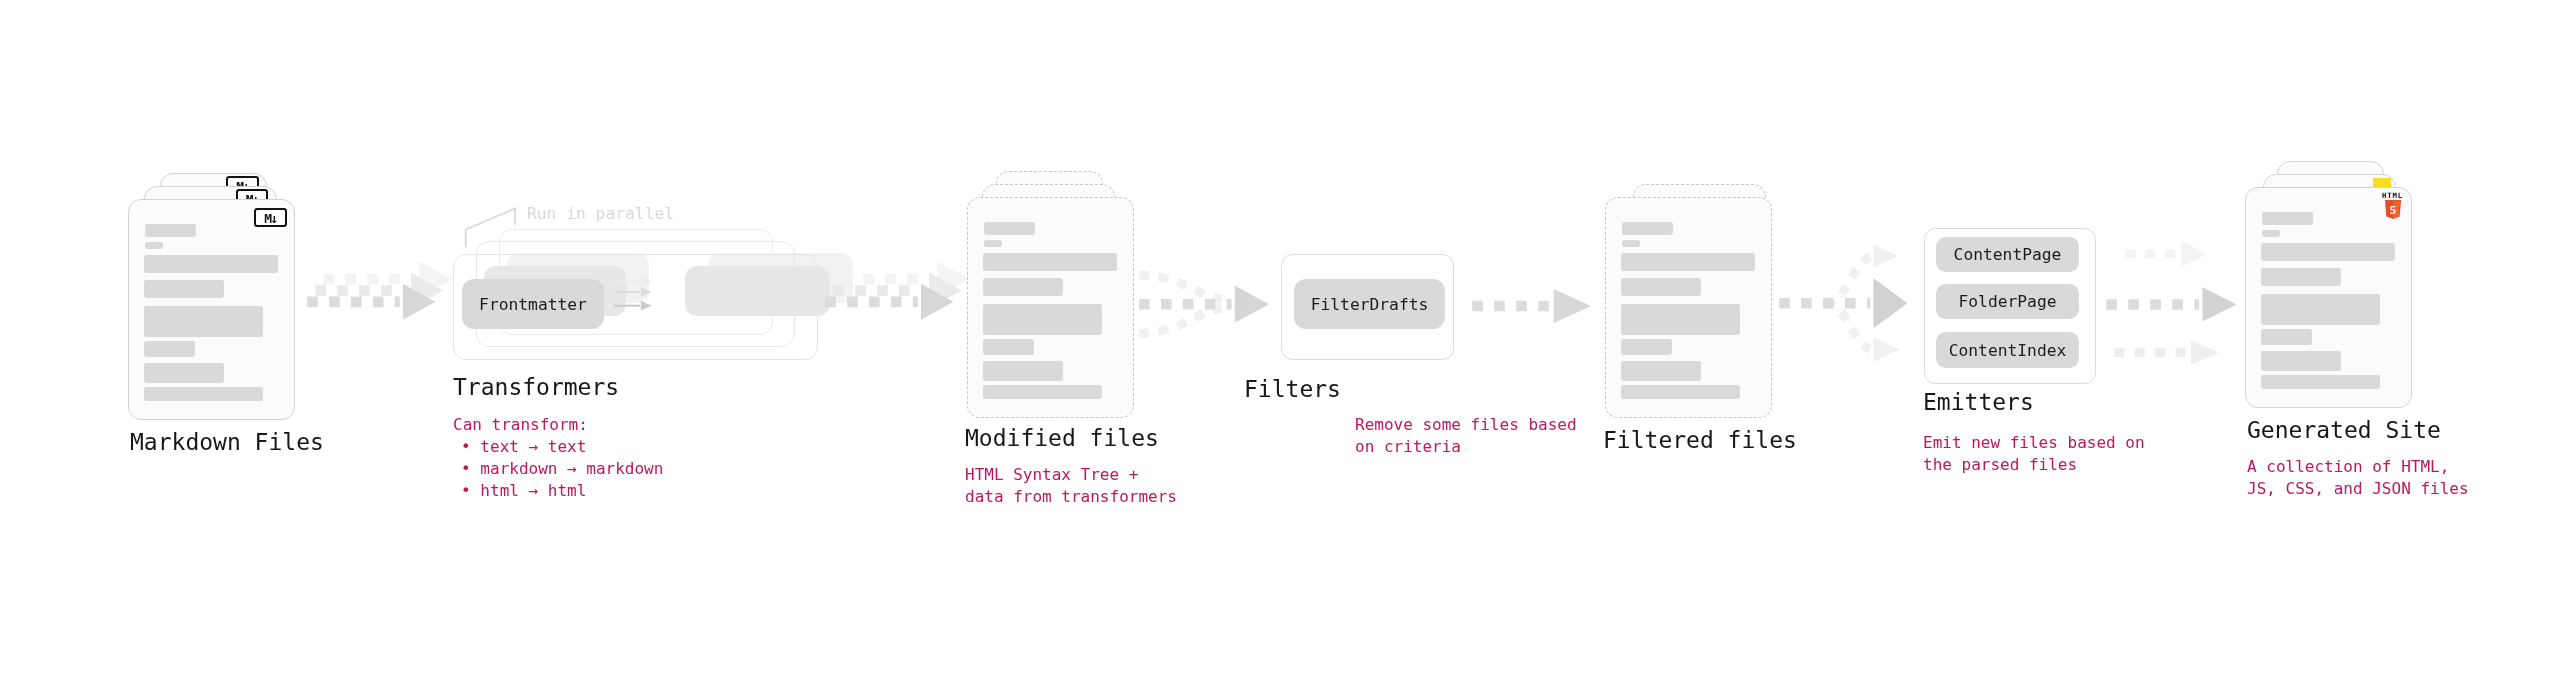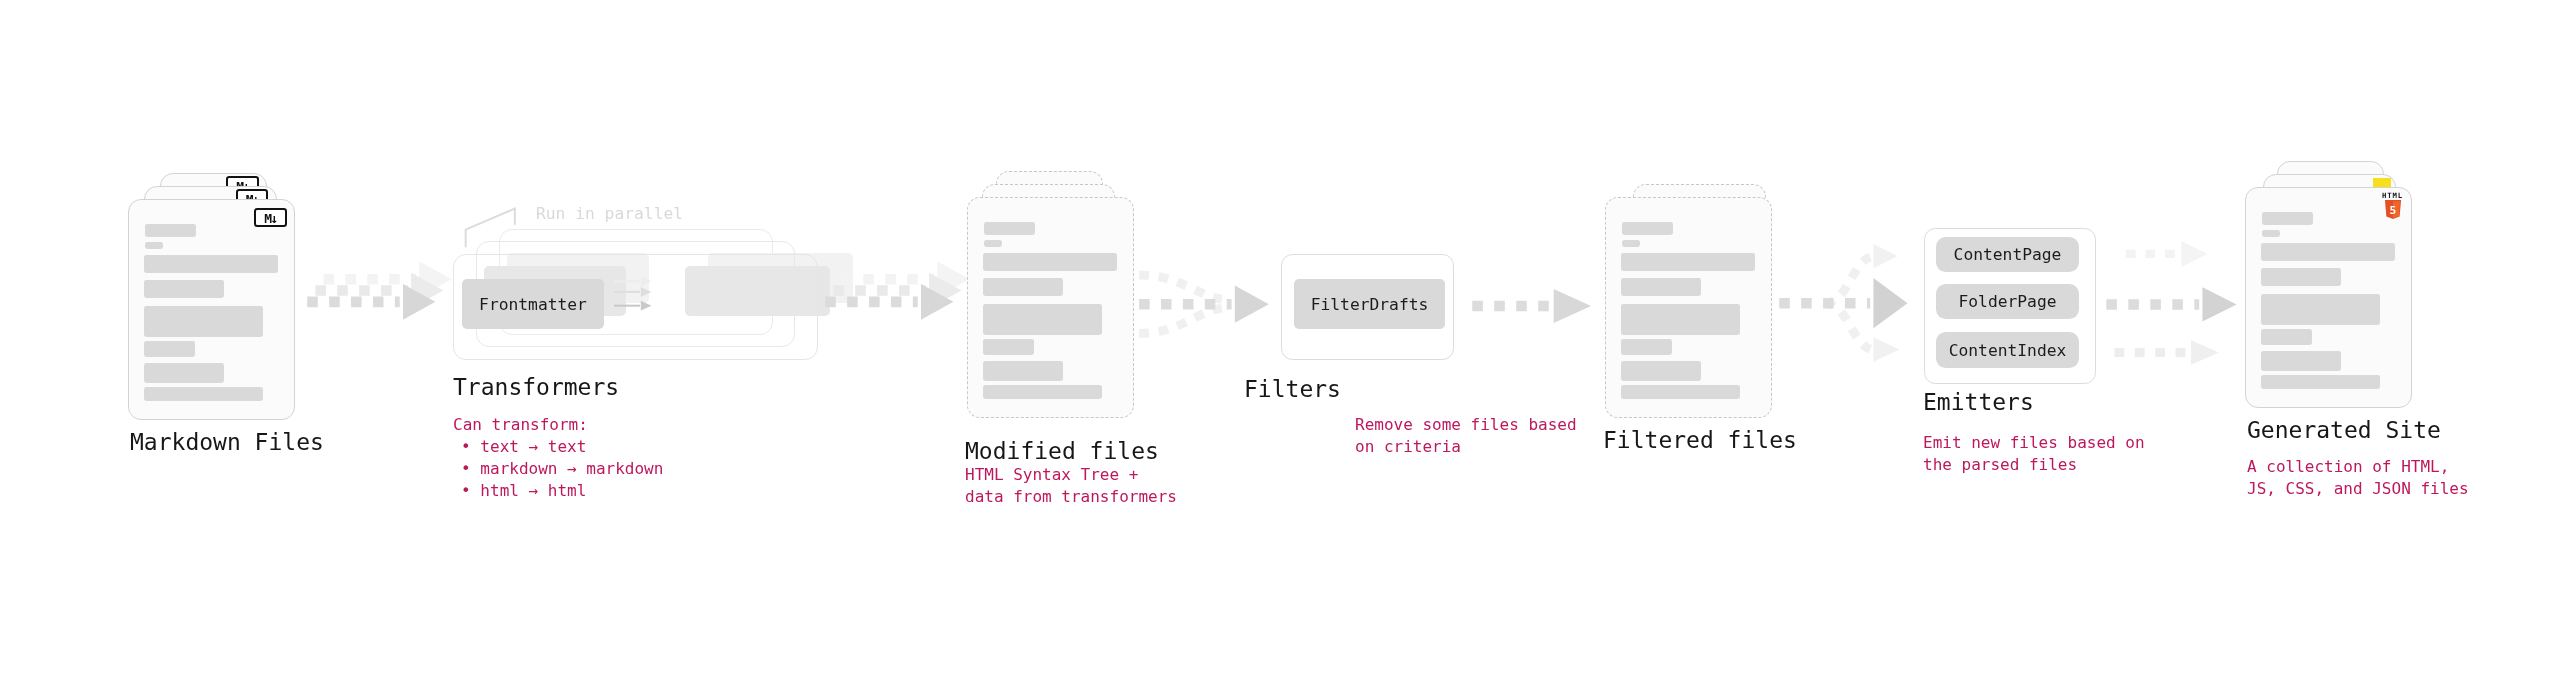--- a/index.html
+++ b/index.html
@@ -18,21 +18,21 @@
   .b4{left:14.6px;top:80px;width:80px;height:18px}
   .b5{left:14.6px;top:106px;width:119px;height:31px}
   .b6{left:14.6px;top:141px;width:51px;height:16.3px}
   .b7{left:14.6px;top:163px;width:80px;height:19.5px}
   .b8{left:14.6px;top:187px;width:119px;height:14px}
   .md-badge{position:absolute;width:32.5px;height:18.7px;background:#fff;border:2.4px solid #121212;
        border-radius:3.3px;color:#121212;font-size:13px;font-weight:bold;line-height:18.7px;
        text-align:center;letter-spacing:-1.6px;box-sizing:border-box;}
   
   .box{position:absolute;border:1.6px solid #e5e5e5;border-radius:13px;box-sizing:border-box;}
-  .pill{position:absolute;background:#d9d9d9;border-radius:5px;display:flex;align-items:center;
+  .pill{position:absolute;background:#d9d9d9;border-radius:12px;display:flex;align-items:center;
         justify-content:center;font-size:16.3px;color:#1c1c1c;box-sizing:border-box;}
   .pill.e1{background:#e7e7e7}.pill.e2{background:#f2f2f2}
   .panel{position:absolute;background:#fff;border:1.6px solid #dcdcdc;border-radius:11.4px;box-sizing:border-box;}
   
   .heading{position:absolute;font-size:23px;line-height:28px;color:#171717;white-space:nowrap;}
   .desc{position:absolute;font-size:16px;line-height:22px;color:#be185d;white-space:nowrap;}
   .desc .indent{padding-left:8.1px;}
   .note{position:absolute;font-size:16.3px;color:#d9d9d9;white-space:nowrap;}
   
   .css-badge{position:absolute;width:14.6px;text-align:center;}
@@ -74,21 +74,21 @@
     <polygon points="142,4 142,48 182,26" fill="#f4f4f4"></polygon>
     <line x1="14" y1="40" x2="128" y2="40" stroke="#e9e9e9" stroke-width="13" stroke-dasharray="13 14"></line>
     <polygon points="132,18 132,62 172,40" fill="#ebebeb"></polygon>
     <line x1="4" y1="54" x2="118" y2="54" stroke="#dbdbdb" stroke-width="13" stroke-dasharray="13 14"></line>
     <polygon points="122,32 122,76 162,54" fill="#d7d7d7"></polygon>
   </svg>
 
   <svg style="left:459px;top:203px;" width="73" height="50" viewBox="0 0 90 62">
     <polyline points="8,55 8,33 69,7 69,27" fill="none" stroke="#dcdcdc" stroke-width="2.5"></polyline>
   </svg>
-  <div class="note" style="left:527px;top:204px;margin-left:9px;">Run in parallel</div>
+  <div class="note" style="left:527px;top:204px;">Run in parallel</div>
 
   <div class="box" style="left:499px;top:229px;width:274px;height:106px;border-color:#ebebeb;"></div>
   <div class="pill e2" style="left:507px;top:253px;width:142px;height:50px;"></div>
   <div class="pill e2" style="left:708px;top:253px;width:145px;height:50px;"></div>
   <div class="box" style="left:476px;top:241px;width:319px;height:106px;border-color:#e8e8e8;"></div>
   <div class="pill e1" style="left:484px;top:266px;width:142px;height:50px;"></div>
   <div class="pill e1" style="left:685px;top:266px;width:145px;height:50px;"></div>
   <div class="box" style="left:453px;top:254px;width:365px;height:106px;"></div>
   <div class="pill" style="left:462px;top:279px;width:142px;height:50px;">Frontmatter</div>
 
@@ -125,21 +125,21 @@
       <div class="bar b1"></div>
         <div class="bar b2"></div>
       <div class="bar b3"></div>
         <div class="bar b4"></div>
       <div class="bar b5"></div>
         <div class="bar b6"></div>
       <div class="bar b7"></div>
         <div class="bar b8"></div>
     </div>
   </div>
-  <div class="heading" style="left:965px;top:424px;margin-top:13px;">Modified files</div>
+  <div class="heading" style="left:965px;top:424px;">Modified files</div>
   <div class="desc" style="left:965px;top:464px;">
     <div>HTML Syntax Tree +</div>
     <div>data from transformers</div>
   </div>
 
   <svg style="left:1134px;top:262px;" width="140" height="86" viewBox="0 0 172 106">
     <path d="M6,16 C55,16 75,40 108,46" fill="none" stroke="#f0f0f0" stroke-width="11" stroke-dasharray="12 12"></path>
     <path d="M6,88 C55,88 75,62 108,57" fill="none" stroke="#f0f0f0" stroke-width="11" stroke-dasharray="12 12"></path>
     <line x1="6" y1="52" x2="120" y2="52" stroke="#dcdcdc" stroke-width="13" stroke-dasharray="13 14"></line>
     <polygon points="124,29 124,75 166,52" fill="#d6d6d6"></polygon>

